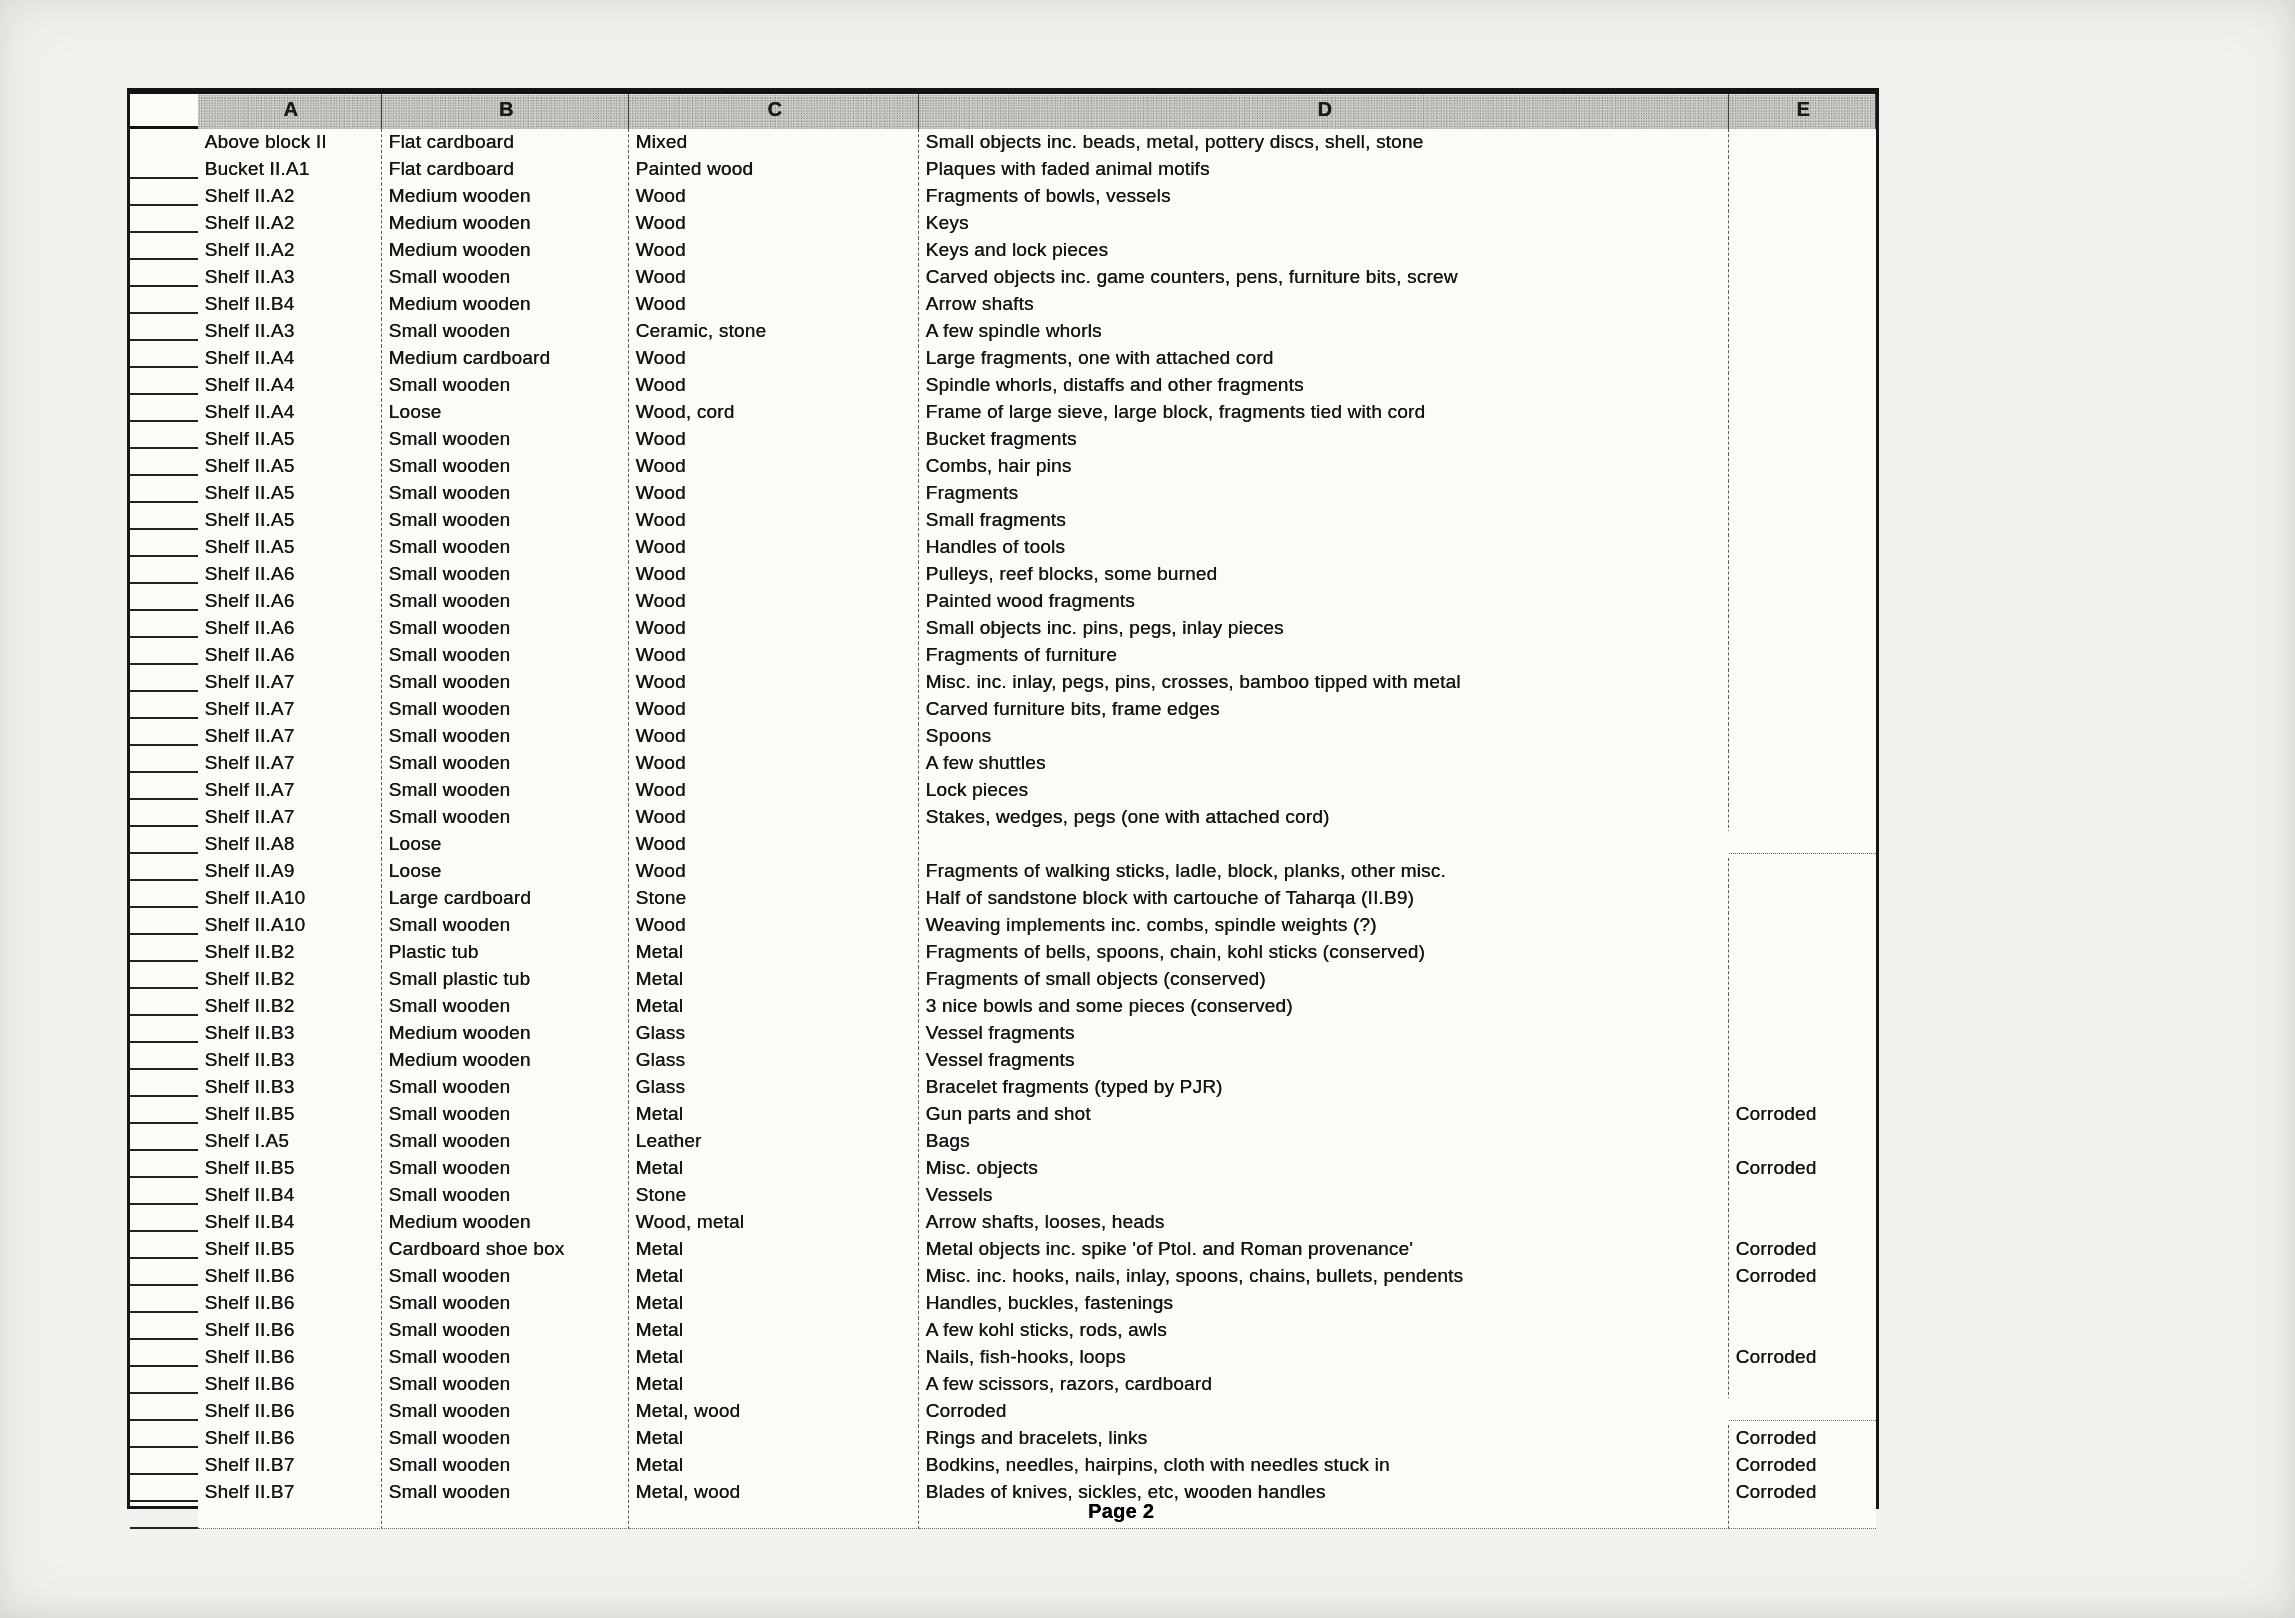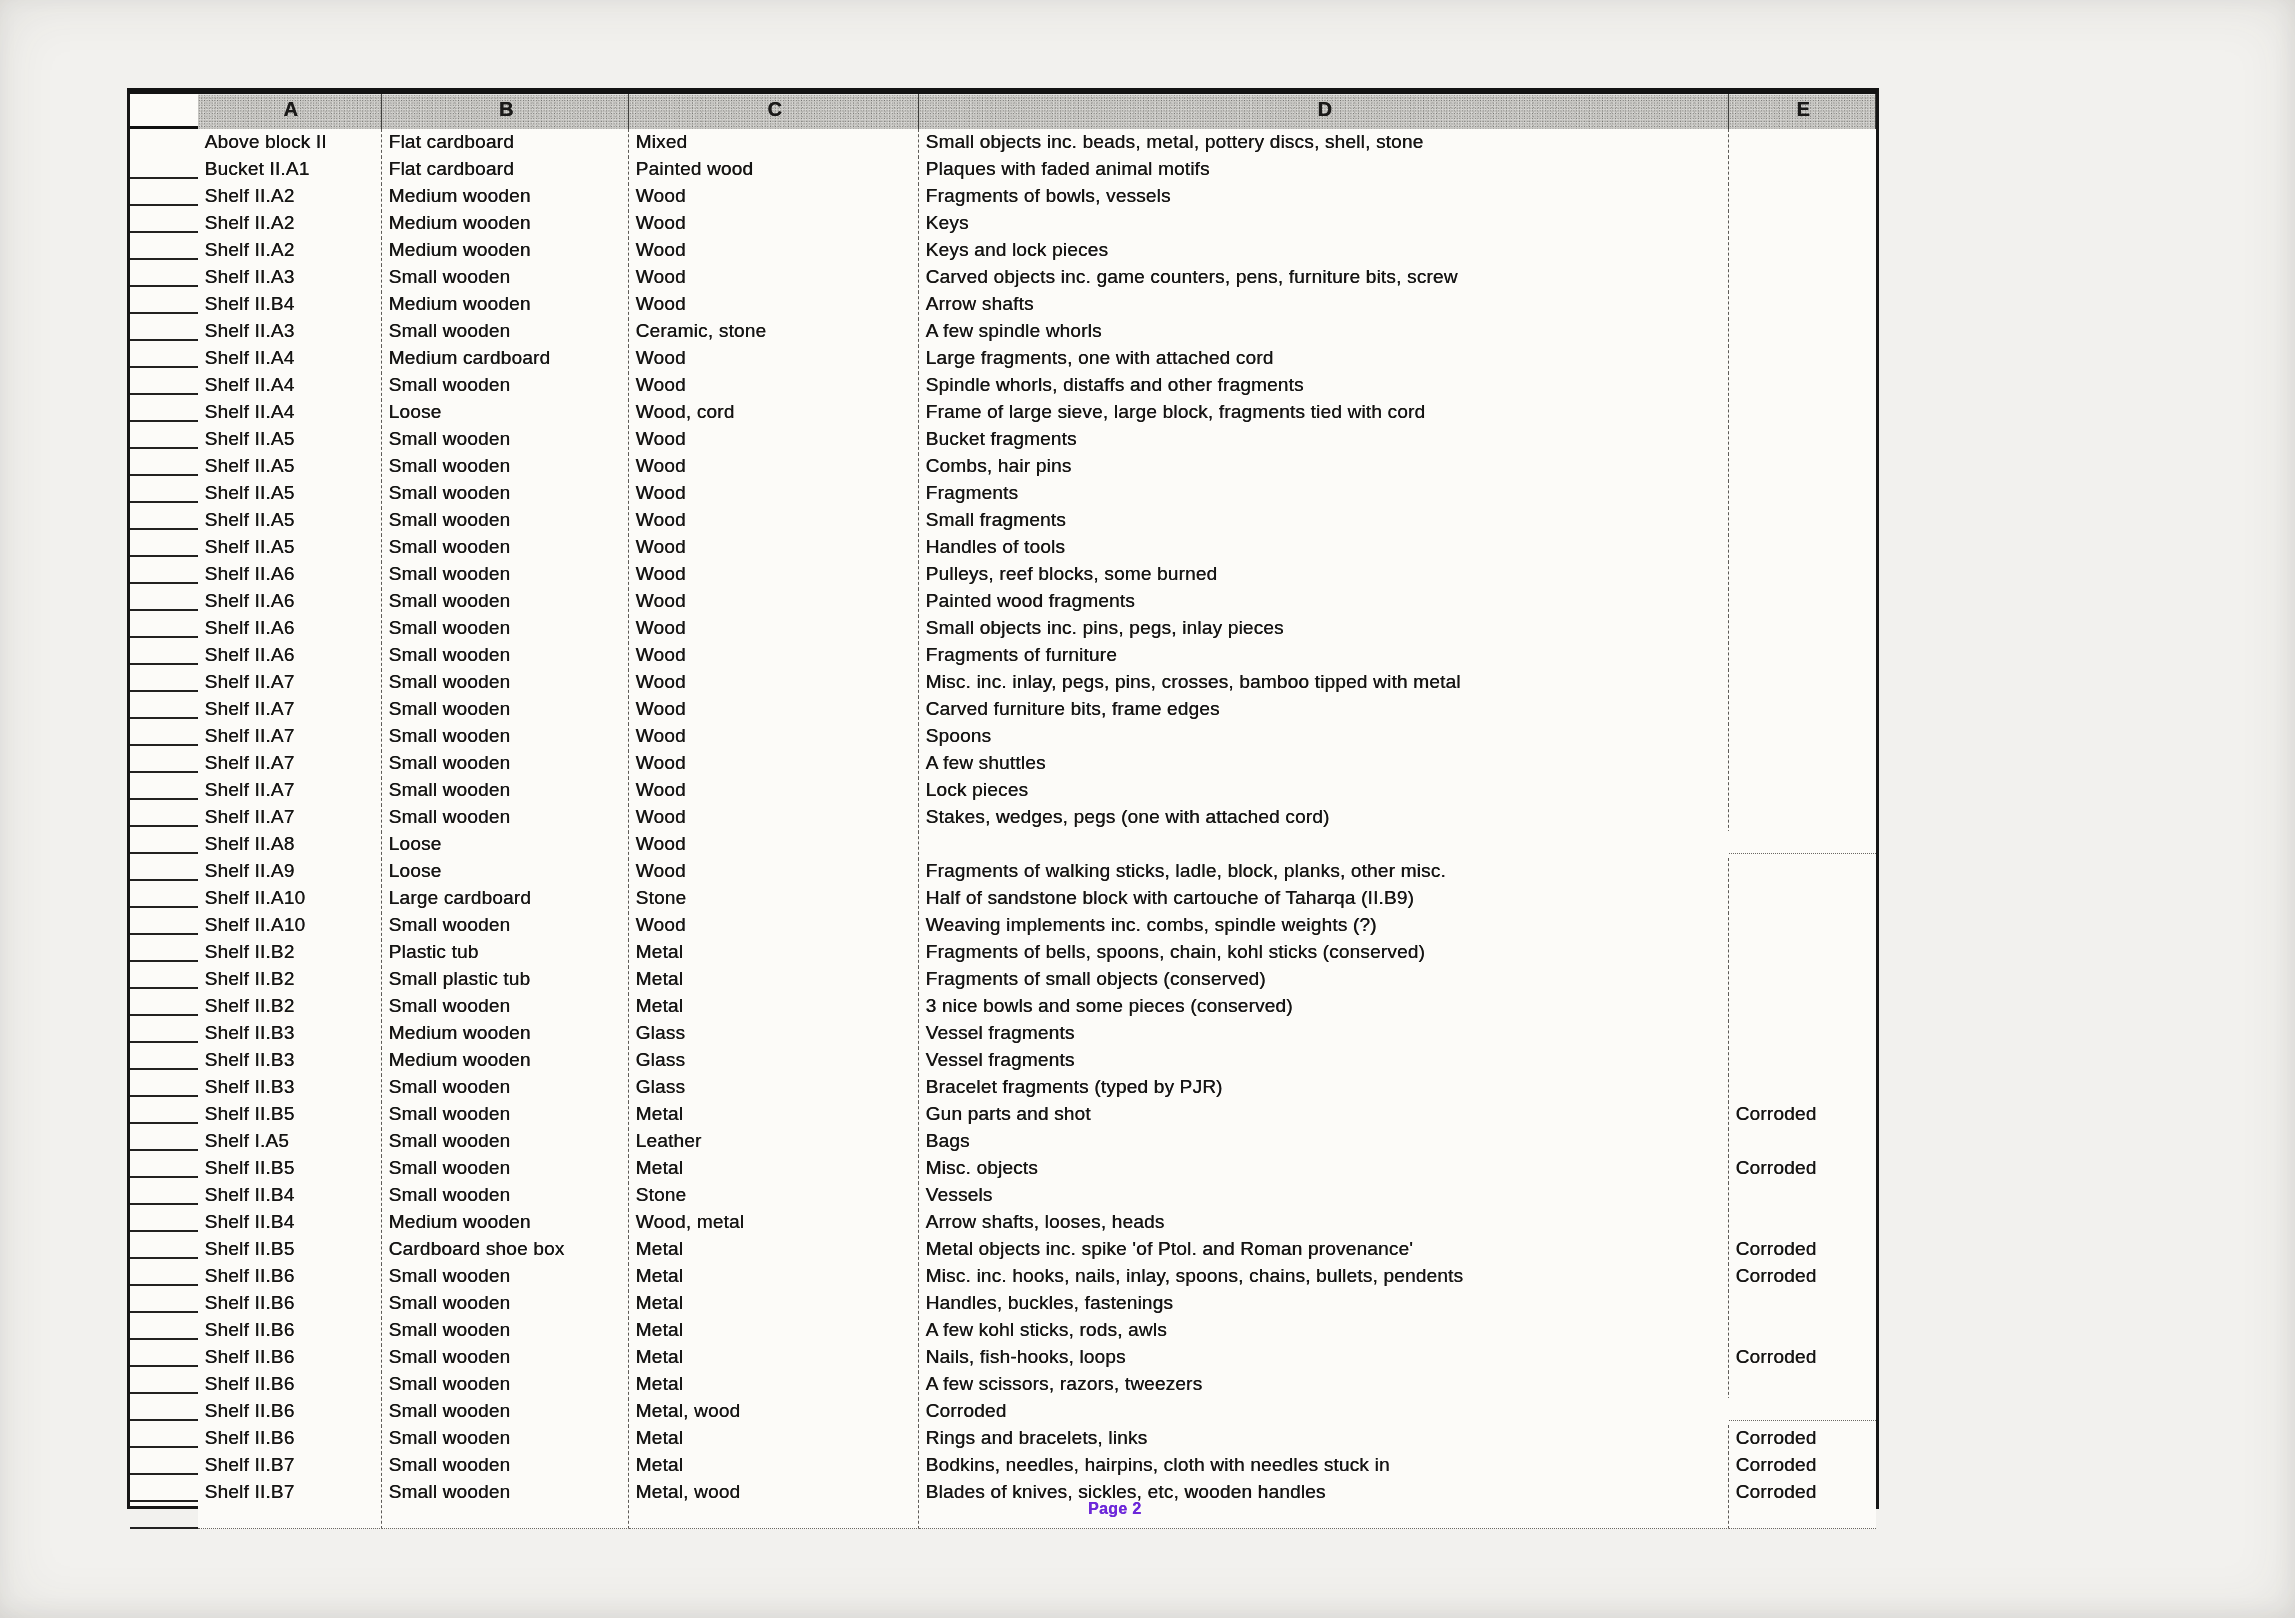--- a/index.html
+++ b/index.html
@@ -56,21 +56,21 @@
   }
   .header .cell{
     text-align:center;font-weight:bold;font-size:20px;color:#1b1a19;
     line-height:30px;border-bottom:none;
     border-right:1.3px solid rgba(40,40,38,0.85);
     box-shadow:inset 0 1.3px 0 rgba(250,250,248,0.55);
   }
   .header .cell.num{border-right:2.6px solid #161615;}
   .footer{
     position:absolute;left:1088px;top:1500px;
-    font-size:16px;color:#6d28d9;font-weight:bold;letter-spacing:0.3px;
+    font-size:20px;color:#000000;font-weight:bold;letter-spacing:0.3px;
     text-shadow:0.2px 0 0 currentColor;
   }
 </style>
 </head>
 <body>
 
 <div class="page">
 
   <div class="sheet">
     <div class="row header">
@@ -493,21 +493,21 @@
     <div class="cell">Metal</div>
     <div class="cell">Nails, fish-hooks, loops</div>
     <div class="cell">Corroded</div>
   </div>
 
   <div class="row">
     <div class="cell num halftone">98</div>
     <div class="cell">Shelf II.B6</div>
     <div class="cell">Small wooden</div>
     <div class="cell">Metal</div>
-    <div class="cell">A few scissors, razors, tweezers</div>
+    <div class="cell">A few scissors, razors, cardboard</div>
     <div class="cell"></div>
   </div>
 
   <div class="row">
     <div class="cell num halftone">99</div>
     <div class="cell">Shelf II.B6</div>
     <div class="cell">Small wooden</div>
     <div class="cell">Metal, wood</div>
     <div class="cell">Corroded</div>
   </div>

